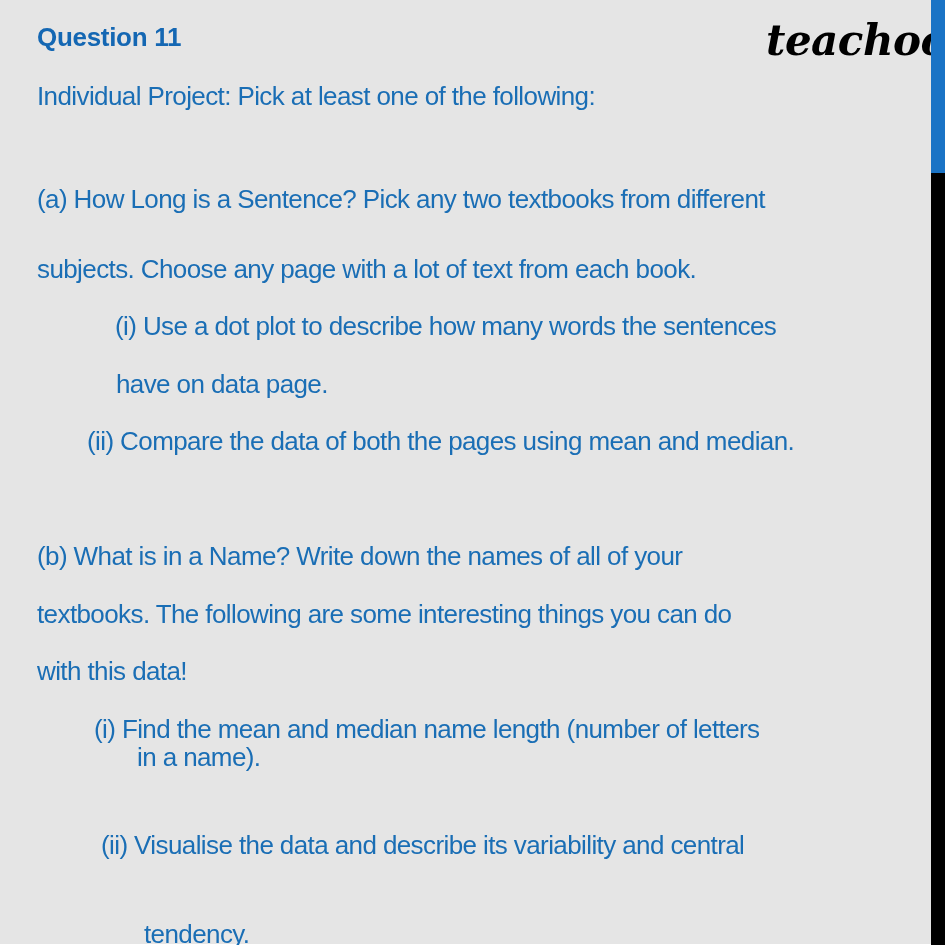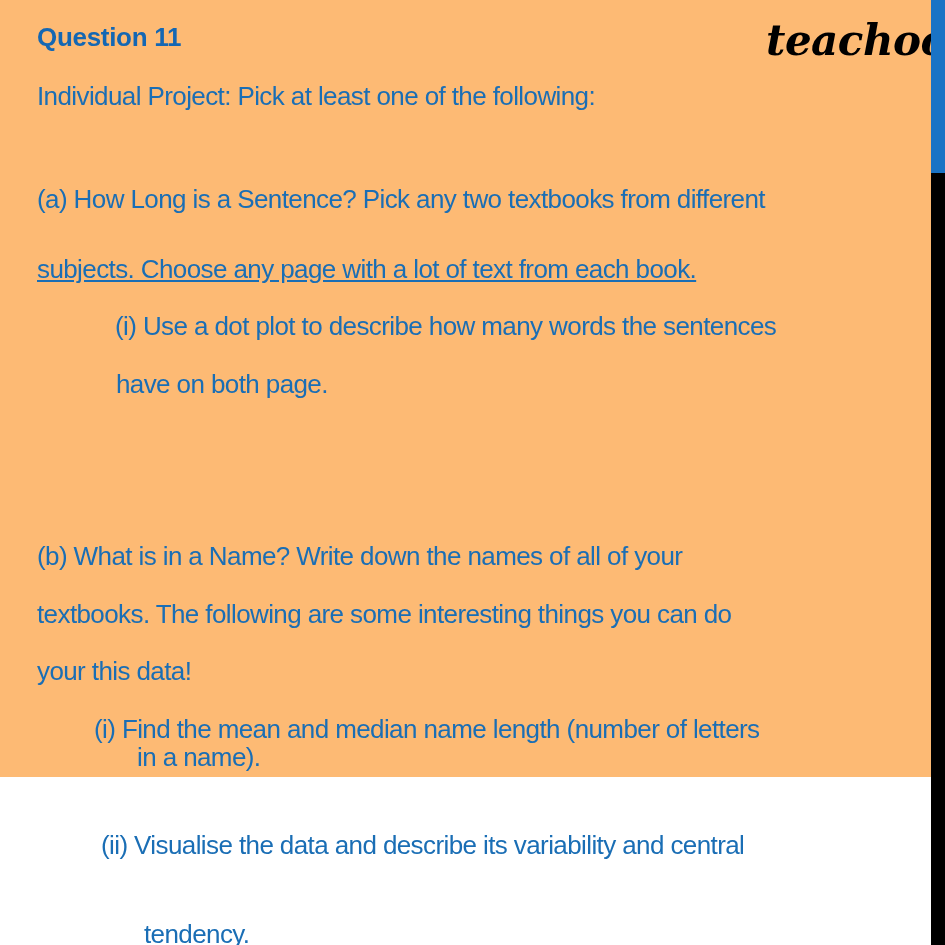--- a/index.html
+++ b/index.html
@@ -11,22 +11,22 @@
       width: 945px;
       height: 945px;
       position: relative;
       overflow: hidden;
       font-family: "Liberation Sans", "DejaVu Sans", sans-serif;
     }
     .page {
       position: absolute;
       left: 0; top: 0;
       width: 931px;
-      height: 777px;
-      background: #fdba74;
+      height: 944px;
+      background: #e5e5e5;
     }
     .line {
       position: absolute;
       white-space: nowrap;
       color: #1a6eb5;
       font-size: 26px;
       letter-spacing: -0.6px;
       transform-origin: left top;
     }
     .title {
@@ -69,27 +69,28 @@
 <body>
 
 <div class="page">
 
   <div class="title">Question 11</div>
   <div class="logo">teachoo</div>
 
   <div class="line" style="left:37px; top:81px;">Individual Project: Pick at least one of the following:</div>
 
   <div class="line" style="left:37px; top:184px;">(a) How Long is a Sentence? Pick any two textbooks from different</div>
-  <div class="line" style="left:37px; top:254px;text-decoration:underline;">subjects. Choose any page with a lot of text from each book.</div>
+  <div class="line" style="left:37px; top:254px;">subjects. Choose any page with a lot of text from each book.</div>
   <div class="line" style="left:87px; top:311px;margin-left:28px;">(i) Use a dot plot to describe how many words the sentences</div>
-  <div class="line" style="left:116px; top:369px;">have on both page.</div>
+  <div class="line" style="left:116px; top:369px;">have on data page.</div>
+  <div class="line" style="left:87px; top:426px;">(ii) Compare the data of both the pages using mean and median.</div>
 
   <div class="line" style="left:37px; top:541px;">(b) What is in a Name? Write down the names of all of your</div>
   <div class="line" style="left:37px; top:599px;">textbooks. The following are some interesting things you can do</div>
-  <div class="line" style="left:37px; top:656px;">your this data!</div>
+  <div class="line" style="left:37px; top:656px;">with this data!</div>
   <div class="line" style="left:94px; top:714px;">(i) Find the mean and median name length (number of letters</div>
   <div class="line" style="left:137px; top:742px;">in a name).</div>
   <div class="line" style="left:101px; top:830px;">(ii) Visualise the data and describe its variability and central</div>
   <div class="line" style="left:144px; top:887px;margin-top:32px;">tendency.</div>
 
 </div>
 
 <div class="scrollbar">
   <div class="scroll-thumb"></div>
 </div>

